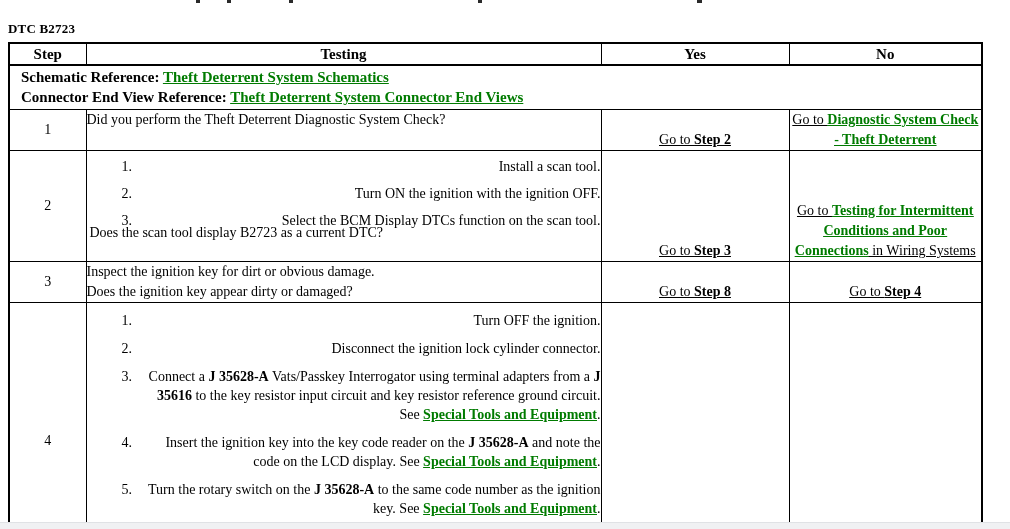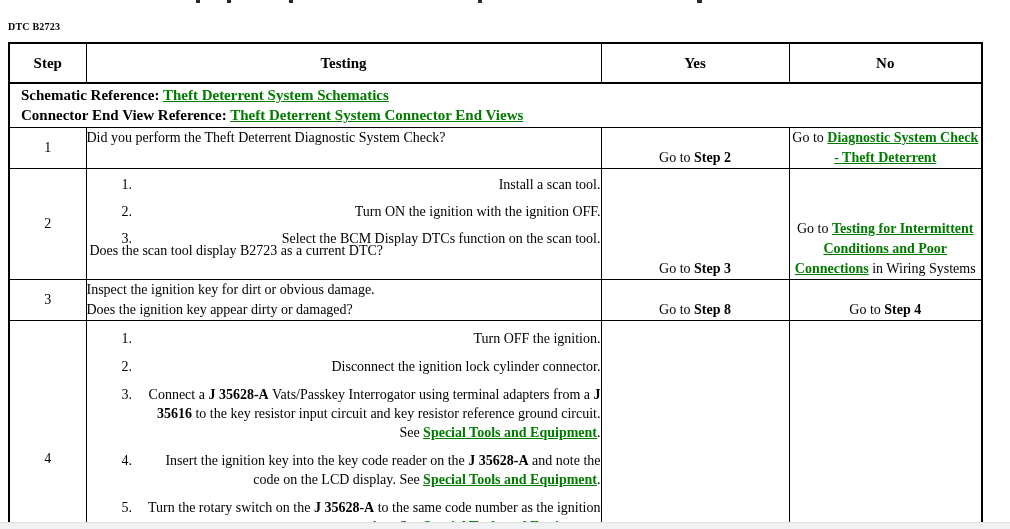--- a/index.html
+++ b/index.html
@@ -9,39 +9,39 @@
     position: relative;
     overflow: hidden;
     background: #ffffff;
     font-family: "Liberation Serif", serif;
     color: #000;
   }
   .remnant { position: absolute; top: 0; height: 3px; background: #2a2a2a; }
 
   .doc-title {
     position: absolute; left: 8px; top: 21px;
-    font-size: 10px; font-weight: bold; letter-spacing: 0.2px;
+    font-size: 13px; font-weight: bold; letter-spacing: 0.2px;
   }
 
   table.dtc {
     position: absolute; left: 8px; top: 42px;
     width: 973px;
     border-collapse: collapse;
     table-layout: fixed;
     border: 2px solid #000;
   }
   table.dtc td, table.dtc th {
     border: 1px solid #000;
     padding: 0;
     font-size: 14px;
     font-weight: normal;
     overflow: hidden;
   }
   tr.header-row td {
-    height: 40px;
+    height: 22px;
     text-align: center; vertical-align: middle;
     font-weight: bold; font-size: 15px;
     border-bottom-width: 2px;
   }
   tr.ref-row td {
     height: 42px;
     vertical-align: middle;
     padding: 1px 2px 2px 11px;
     line-height: 20px;
     font-weight: bold; font-size: 15px;
@@ -54,20 +54,21 @@
     vertical-align: top;
     padding: 1px 4px 2px 3px;
     line-height: 20px;
     position: relative;
   }
   .yn-cell {
     vertical-align: bottom;
     text-align: center;
     padding: 2px 6px 3px 6px;
     line-height: 20px;
+    text-decoration: underline;
   }
   .green-link {
     color: #007b00;
     font-weight: bold;
     text-decoration: underline;
     cursor: pointer;
   }
   b, .bold { font-weight: bold; }
 
   ol.proc-list {

